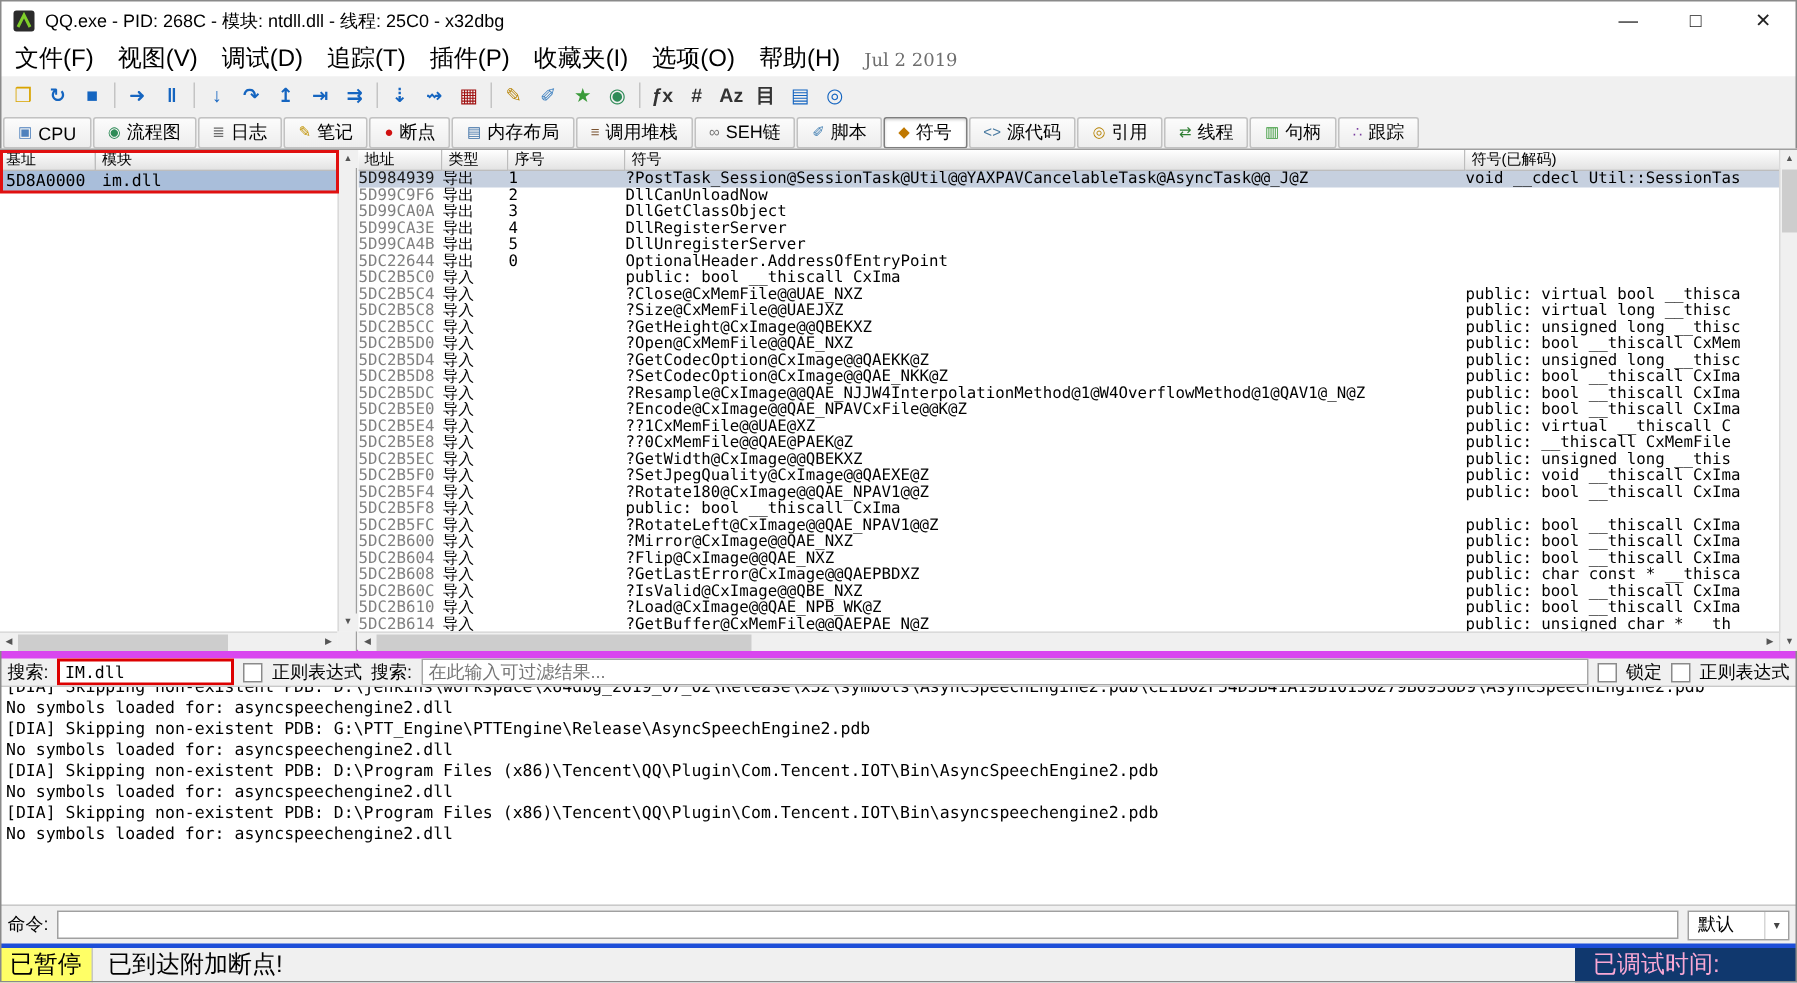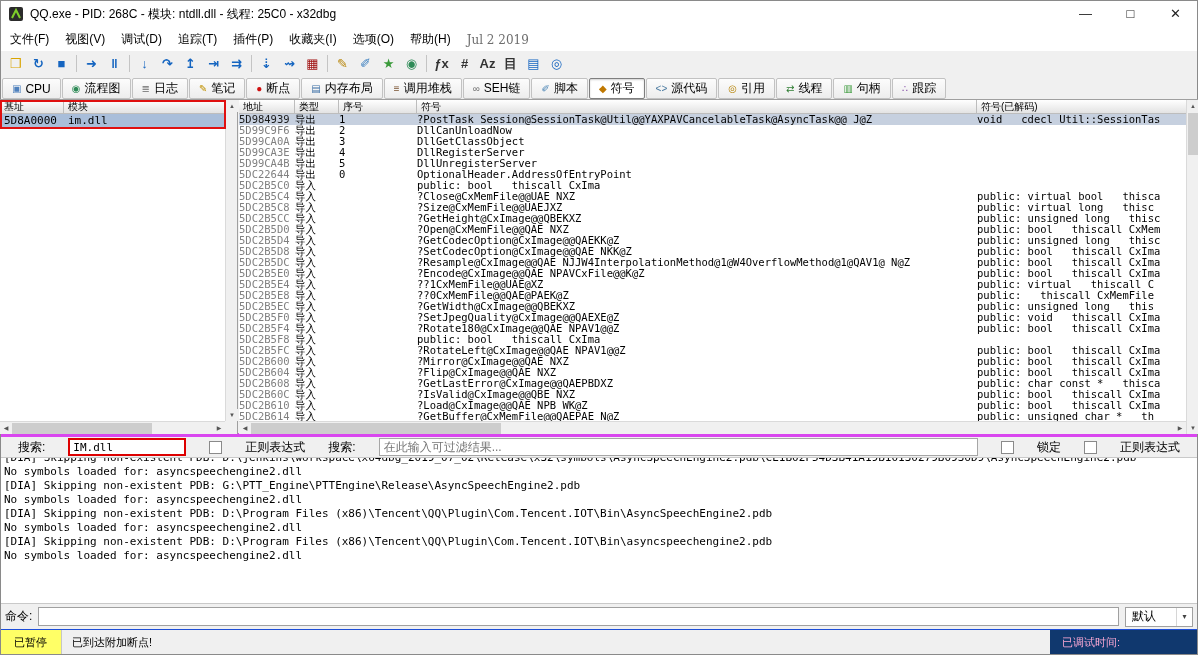--- a/index.html
+++ b/index.html
@@ -9,21 +9,21 @@
 
   
   .titlebar { height:28px; background:#fff; display:flex; align-items:center; padding-left:8px; flex:0 0 auto; }
   .appicon { margin-right:6px; flex:0 0 auto; }
   .title { font-size:12px; }
   .wincontrols { margin-left:auto; display:flex; height:28px; }
   .winbtn { width:45px; height:28px; line-height:28px; text-align:center; font-size:13px; color:#222; cursor:default; }
 
   
   .menubar { height:23px; background:#fff; display:flex; align-items:center; padding-left:2px; flex:0 0 auto; }
-  .menu-item { padding:3px 8px; font-size:12px; cursor:default; }
+  .menu-item { padding:3px 8px; font-size:16px; cursor:default; }
   .build-date { color:#6e6e6e; font-family:"DejaVu Serif","Liberation Serif",serif; font-size:12px; margin-left:8px; }
 
   
   .toolbar { height:25px; background:#f0f0f0; display:flex; align-items:center; padding:0 4px; flex:0 0 auto; }
   .tb-icon { width:23px; height:21px; line-height:21px; text-align:center; font-size:13px; font-weight:bold; cursor:default; }
   .tb-sep { width:1px; height:17px; background:#c4c4c4; margin:0 3px; }
 
   
   .tabbar { height:23px; background:#f0f0f0; display:flex; align-items:flex-end; padding-left:2px; flex:0 0 auto; }
   .tab { display:inline-flex; align-items:center; gap:4px; height:21px; padding:0 9px; margin-right:1px;
@@ -74,22 +74,22 @@
   .vs { position:absolute; top:0; right:0; width:12px; bottom:13px; background:#f0f0f0; border-left:1px solid #dadada; }
   .vs .up { top:0; left:0; } .vs .down { bottom:0; left:0; }
   .vs-thumb { position:absolute; left:1px; width:10px; background:#cdcdcd; cursor:default; }
   .hs { position:absolute; left:0; bottom:0; height:13px; background:#f0f0f0; border-top:1px solid #dadada; }
   .hs .left { left:0; top:0; } .hs .right { right:0; top:0; }
   .hs-thumb { position:absolute; top:1px; height:11px; background:#cdcdcd; cursor:default; }
   .right-vscroll { position:absolute; top:0; right:0; width:12px; height:334px; background:#f0f0f0; border-left:1px solid #dadada; }
   .right-vscroll .up { top:0; left:0; } .right-vscroll .down { bottom:0; left:0; }
 
   
-  .searchrow { height:24px; background:#f0f0f0; border-top:4px solid #d946ef; display:flex; align-items:center;
-               padding:0 18px; gap:23px; flex:0 0 auto; }
+  .searchrow { height:24px; background:#f0f0f0; border-top:6px solid #d946ef; display:flex; align-items:center;
+               padding:0 5px; gap:6px; flex:0 0 auto; }
   .search-label { white-space:nowrap; }
   .module-filter-input { width:118px; height:18px; border:2px solid #dd0000; padding:0 3px;
                          font-family:"DejaVu Sans Mono","Liberation Mono",monospace; font-size:11px; outline:none; }
   .result-filter-input { flex:1; height:18px; border:1px solid #a6a6a6; padding:0 4px; font-size:12px; outline:none; }
   .cb { width:13px; height:13px; border:1px solid #8a8a8a; background:#fff; display:inline-block; flex:0 0 auto; }
   .cb-label { white-space:nowrap; }
 
   
   .log { height:146px; background:#fff; border-top:1px solid #c9c9c9; overflow:hidden; padding:0 4px;
          font-family:"DejaVu Sans Mono","Liberation Mono",monospace; font-size:11px; line-height:14px; flex:0 0 auto; }
@@ -99,22 +99,22 @@
   
   .cmdrow { height:26px; background:#f0f0f0; border-top:1px solid #c9c9c9; display:flex; align-items:center;
             padding:0 5px; gap:6px; flex:0 0 auto; }
   .cmd-input { flex:1; height:19px; border:1px solid #a0a0a0; background:#fff; padding:0 4px; font-size:12px; outline:none; }
   .combo { width:68px; height:20px; border:1px solid #a0a0a0; background:#fff; display:flex; align-items:center; cursor:default; }
   .combo-label { flex:1; padding-left:6px; font-size:12px; white-space:nowrap; }
   .combo-arrow { width:16px; text-align:center; font-size:8px; color:#444; border-left:1px solid #d6d6d6; height:100%;
                  display:flex; align-items:center; justify-content:center; }
 
   
-  .statusbar { height:26px; background:#f0f0f0; border-top:1px solid #1d4ed8; display:flex; align-items:stretch;
-               font-size:11px; flex:0 0 auto; }
+  .statusbar { height:26px; background:#f0f0f0; border-top:3px solid #1d4ed8; display:flex; align-items:stretch;
+               font-size:16px; flex:0 0 auto; }
   .st-state { width:62px; background:#ffff66; display:flex; align-items:center; justify-content:center;
               border-right:1px solid #c6c6c6; }
   .st-msg { display:flex; align-items:center; padding:0 10px; flex:1; }
   .st-time { background:#10386e; color:#f9a8d4; display:flex; align-items:center; padding:0 12px; min-width:148px; }
 </style>
 </head>
 <body>
 
 <div class="window">
 

